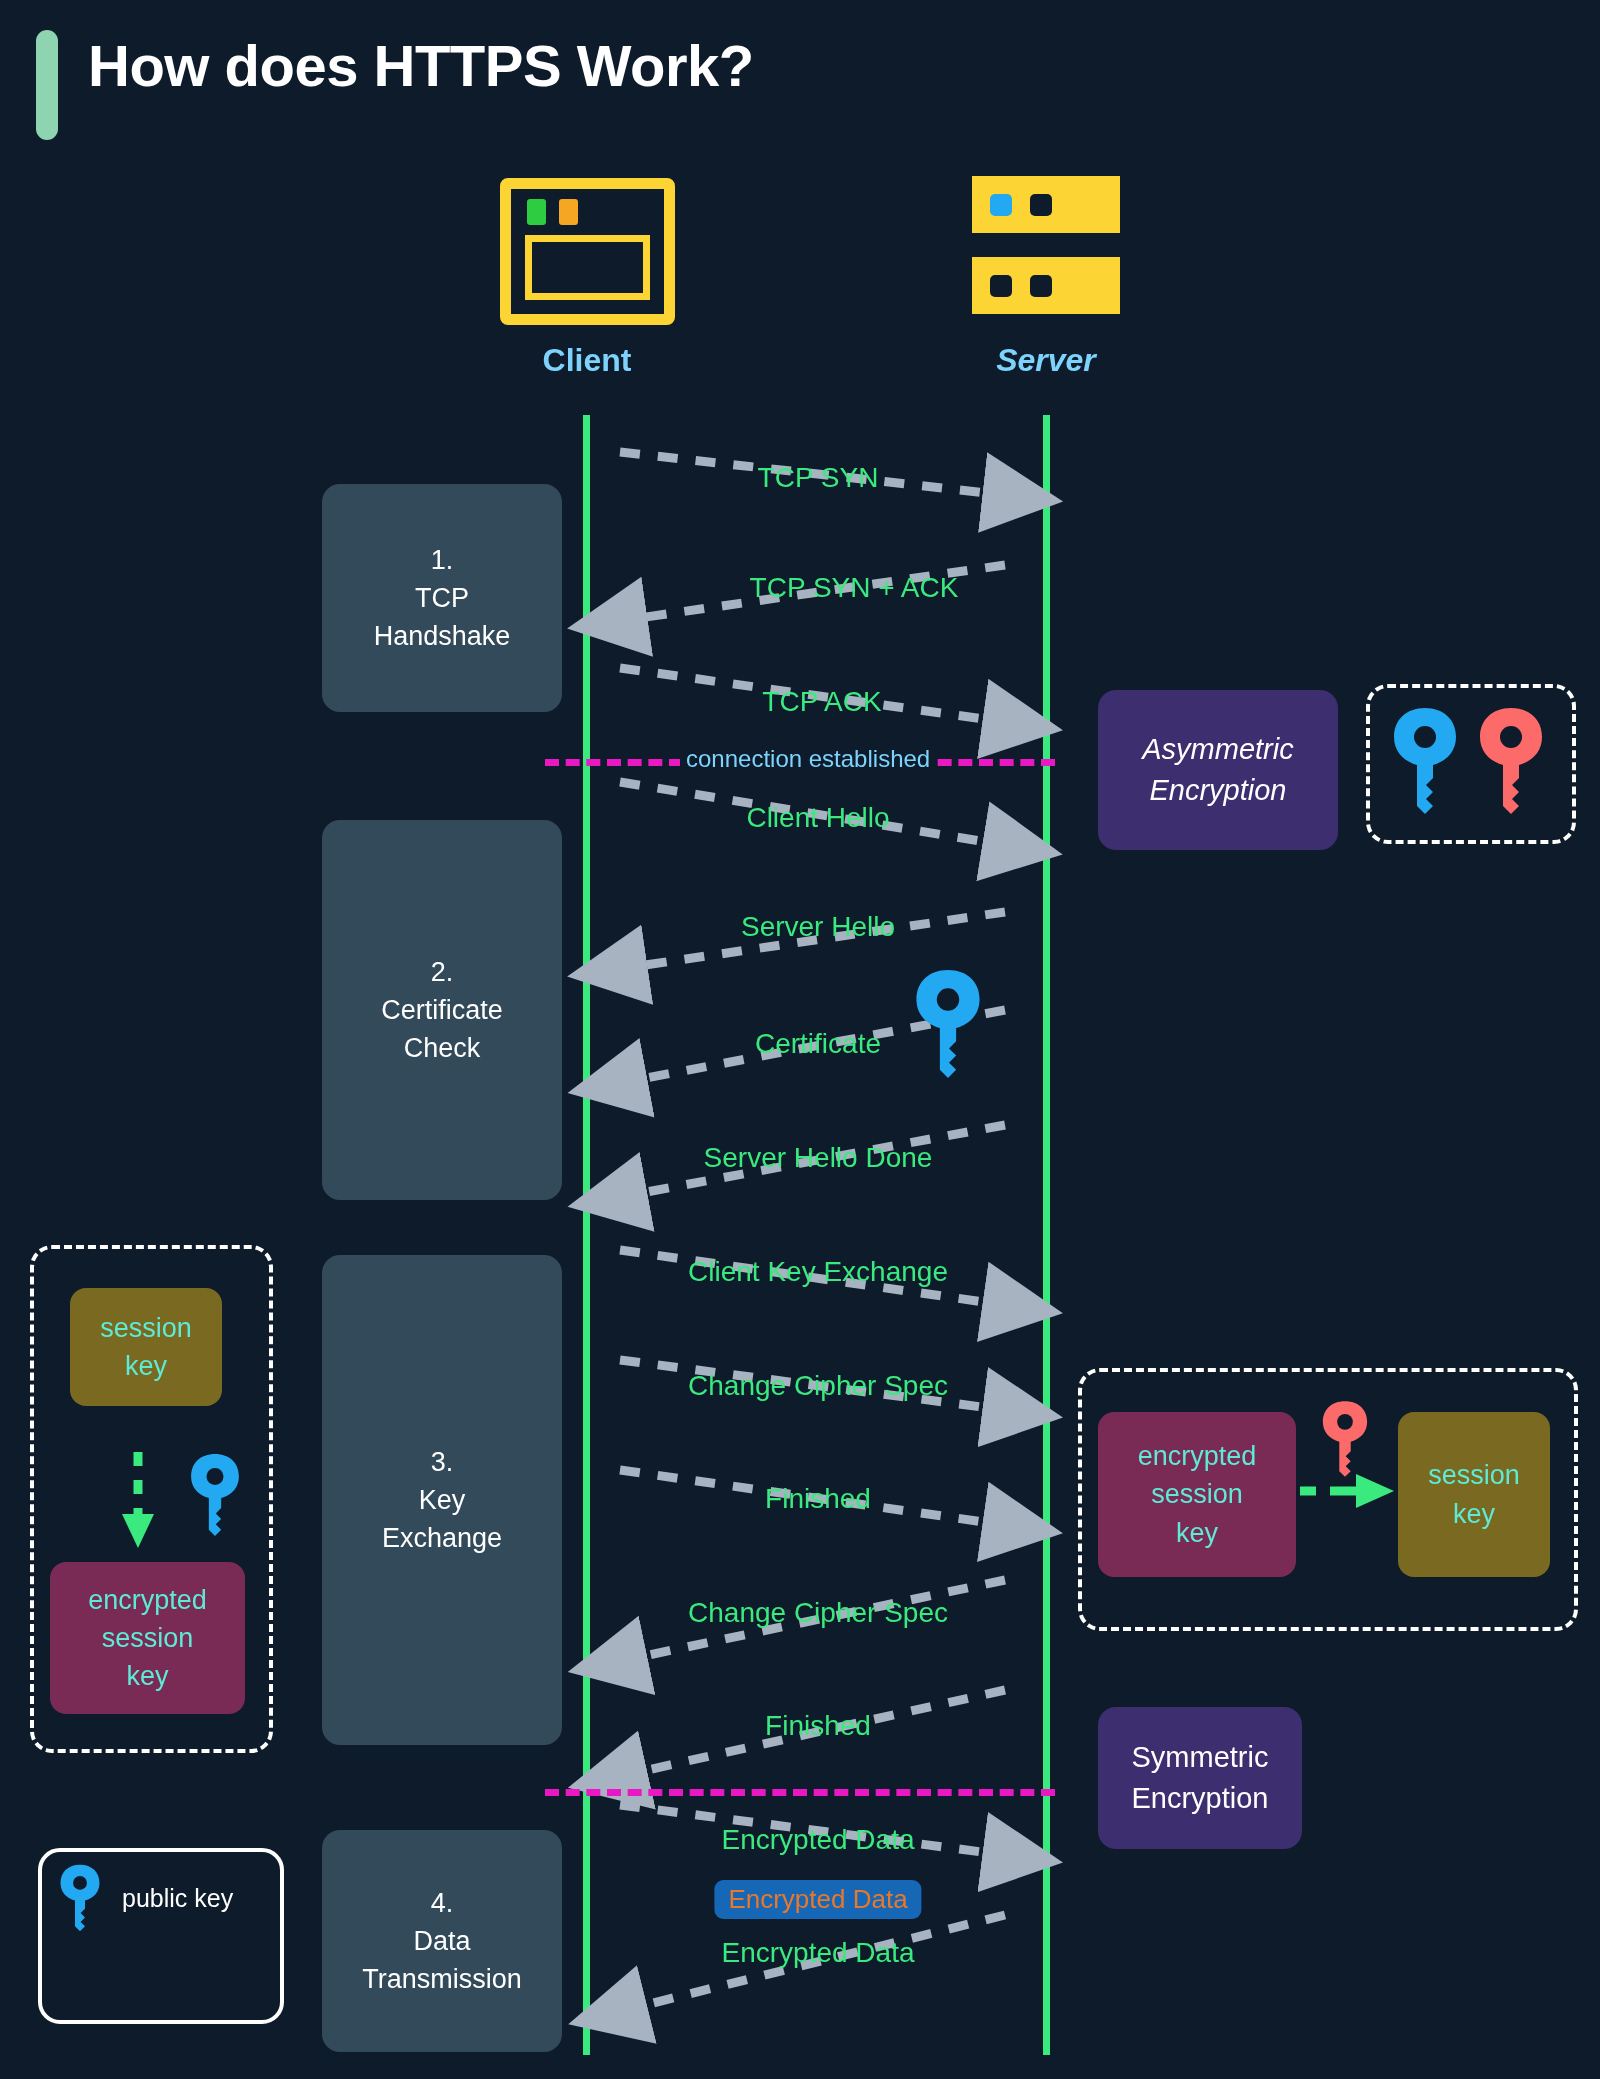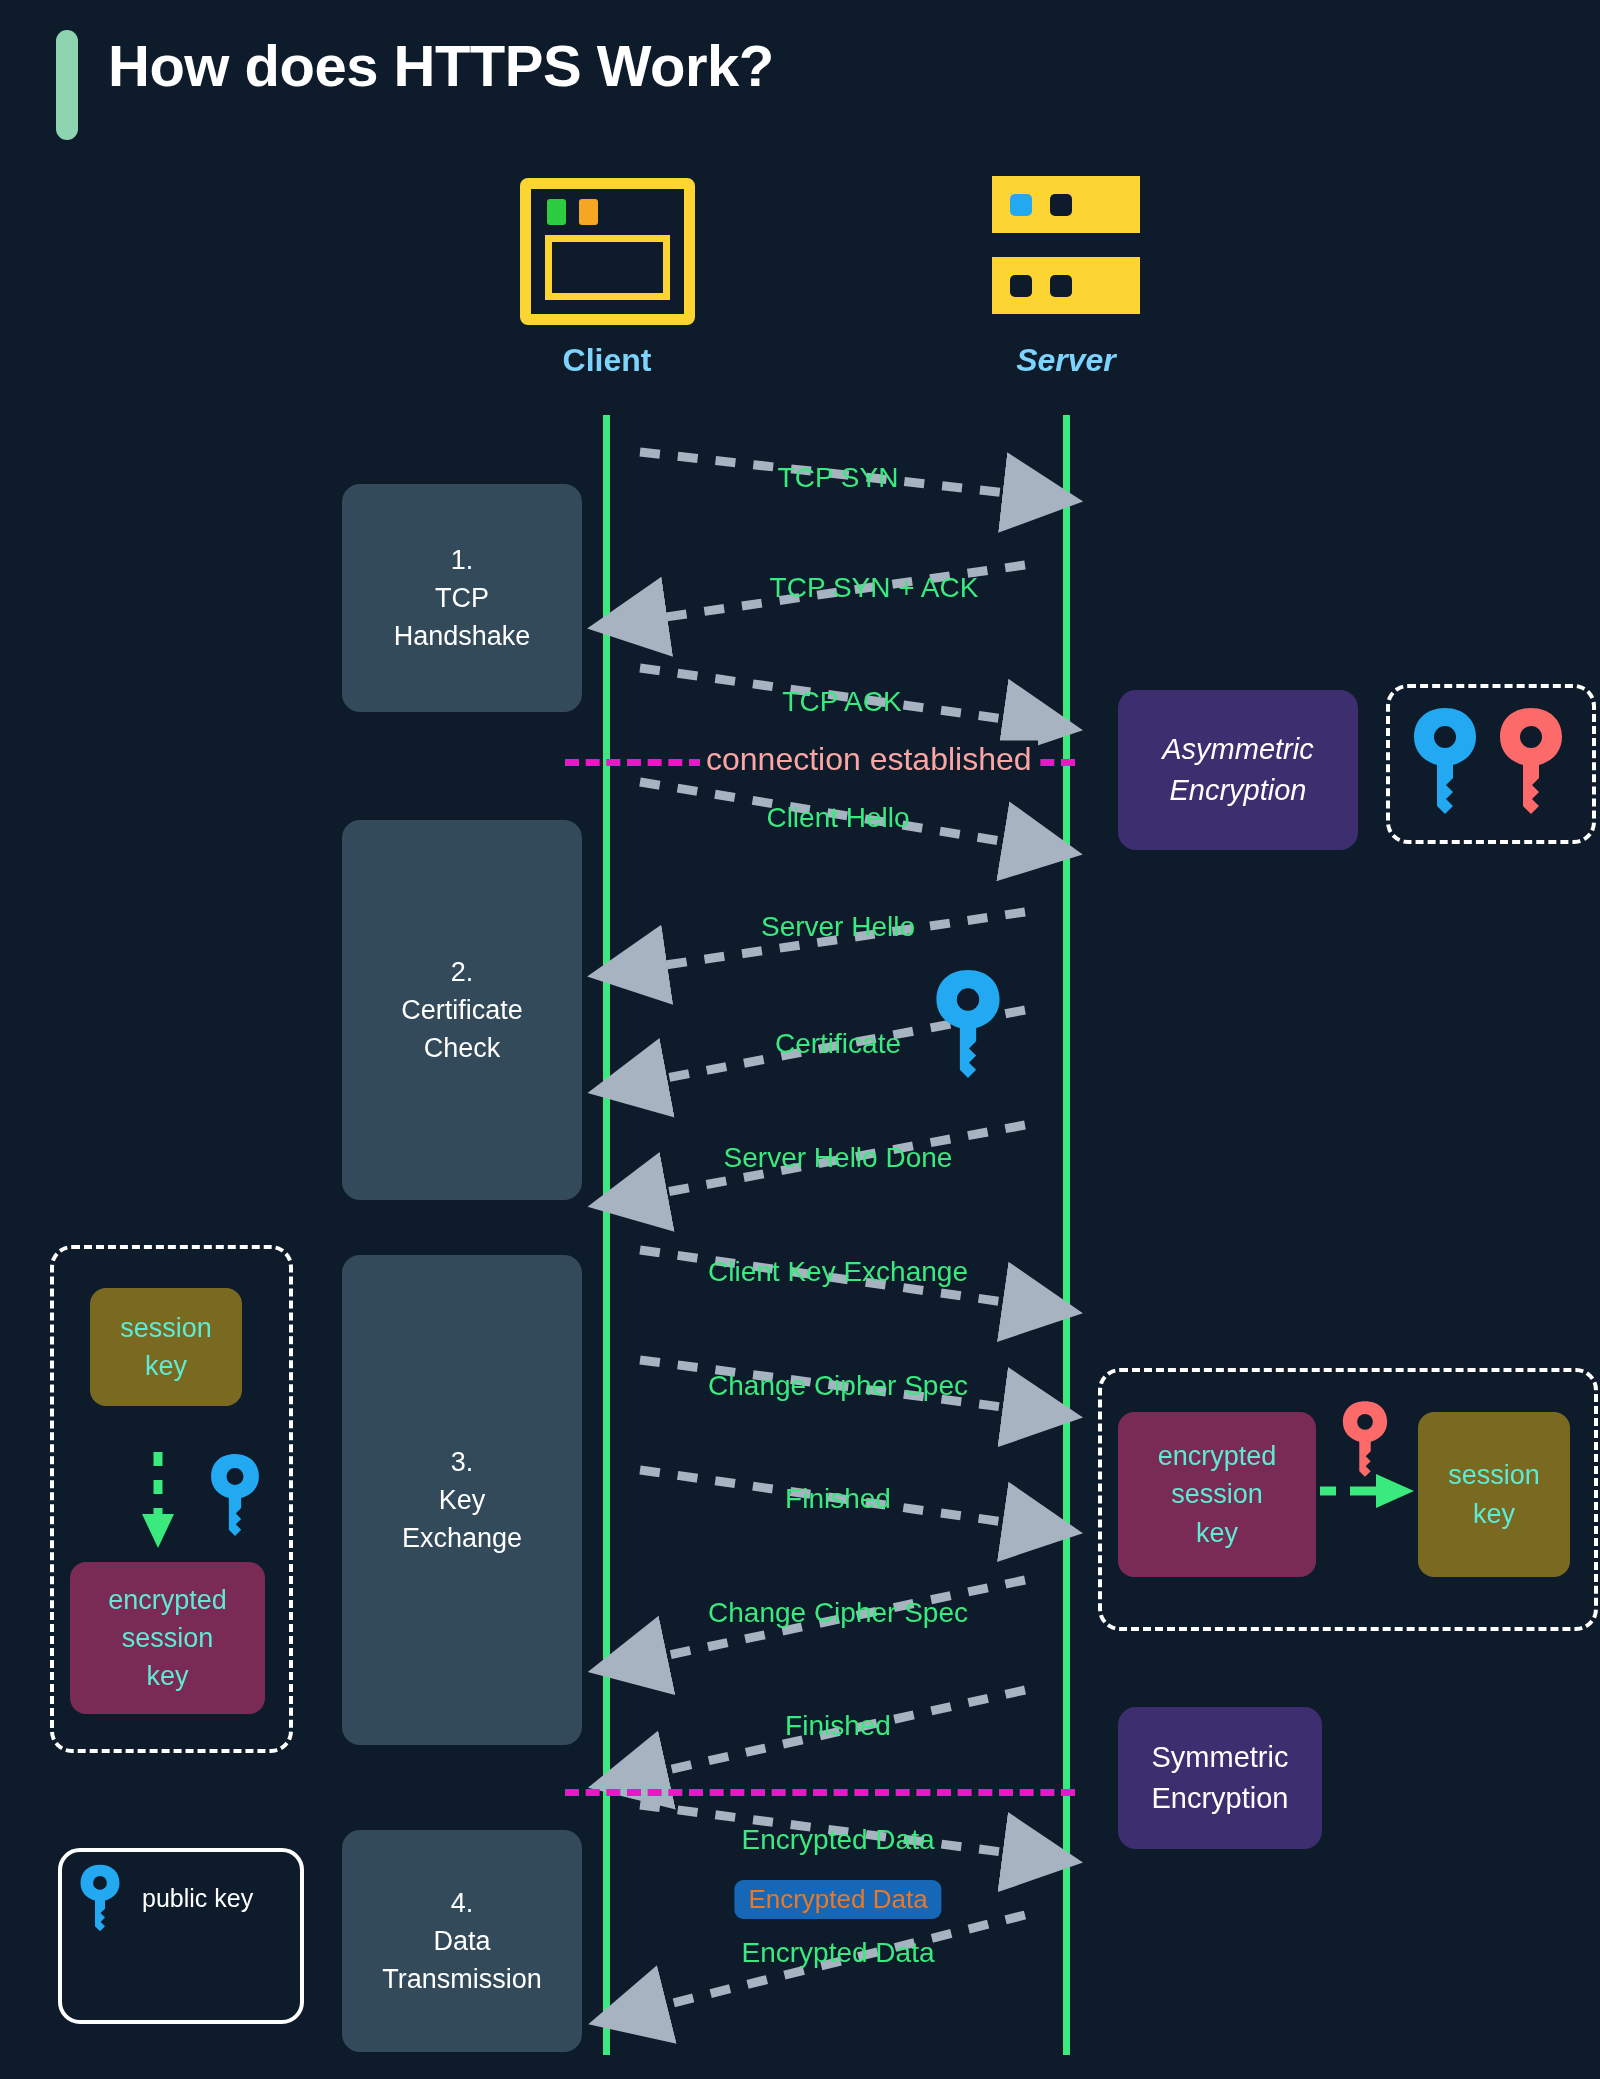--- a/index.html
+++ b/index.html
@@ -2,21 +2,21 @@
 <html><head>
 <meta charset="utf-8">
 <style>
   html,body{margin:0;padding:0;}
   body{
     width:1600px;height:2079px;
     background:#0d1b2a;
     font-family:"Liberation Sans", sans-serif;
     position:relative;overflow:hidden;
   }
-  #stage{position:absolute;inset:0;margin-left:20px;}
+  #stage{position:absolute;inset:0;}
 
   
   .title-bar{position:absolute;left:36px;top:30px;width:22px;height:110px;
     border-radius:11px;background:#8fd4b0;}
   .title{position:absolute;left:88px;top:32px;color:#ffffff;
     font-size:58px;font-weight:bold;letter-spacing:-0.5px;white-space:nowrap;}
 
   
   .actor-label{position:absolute;color:#7dd3fc;font-size:32px;font-weight:bold;
      text-align:center;width:240px;}
@@ -47,21 +47,21 @@
   
   .msg{position:absolute;color:#3bea7e;font-size:28px;white-space:nowrap;
     transform:translateX(-50%);}
 
   
   svg.arrows{position:absolute;left:0;top:0;width:1600px;height:2079px;
     pointer-events:none;}
 
   
   .sep{position:absolute;height:0;border-top:7px dashed #ea17c4;}
-  .sep-label{position:absolute;color:#fca5a5;font-size:32px;white-space:nowrap;
+  .sep-label{position:absolute;color:#7dd3fc;font-size:24px;white-space:nowrap;
      background:#0d1b2a;padding:0 6px;transform:translateY(-50%);}
 
   
   .purple-box{position:absolute;background:#3d2e70;border-radius:18px;
     color:#fff;font-size:29px;line-height:1.4;text-align:center;
     display:flex;align-items:center;justify-content:center;}
   .purple-box span{white-space:pre-line;}
 
   
   .dash-group{position:absolute;border:4px dashed #ffffff;border-radius:22px;}

